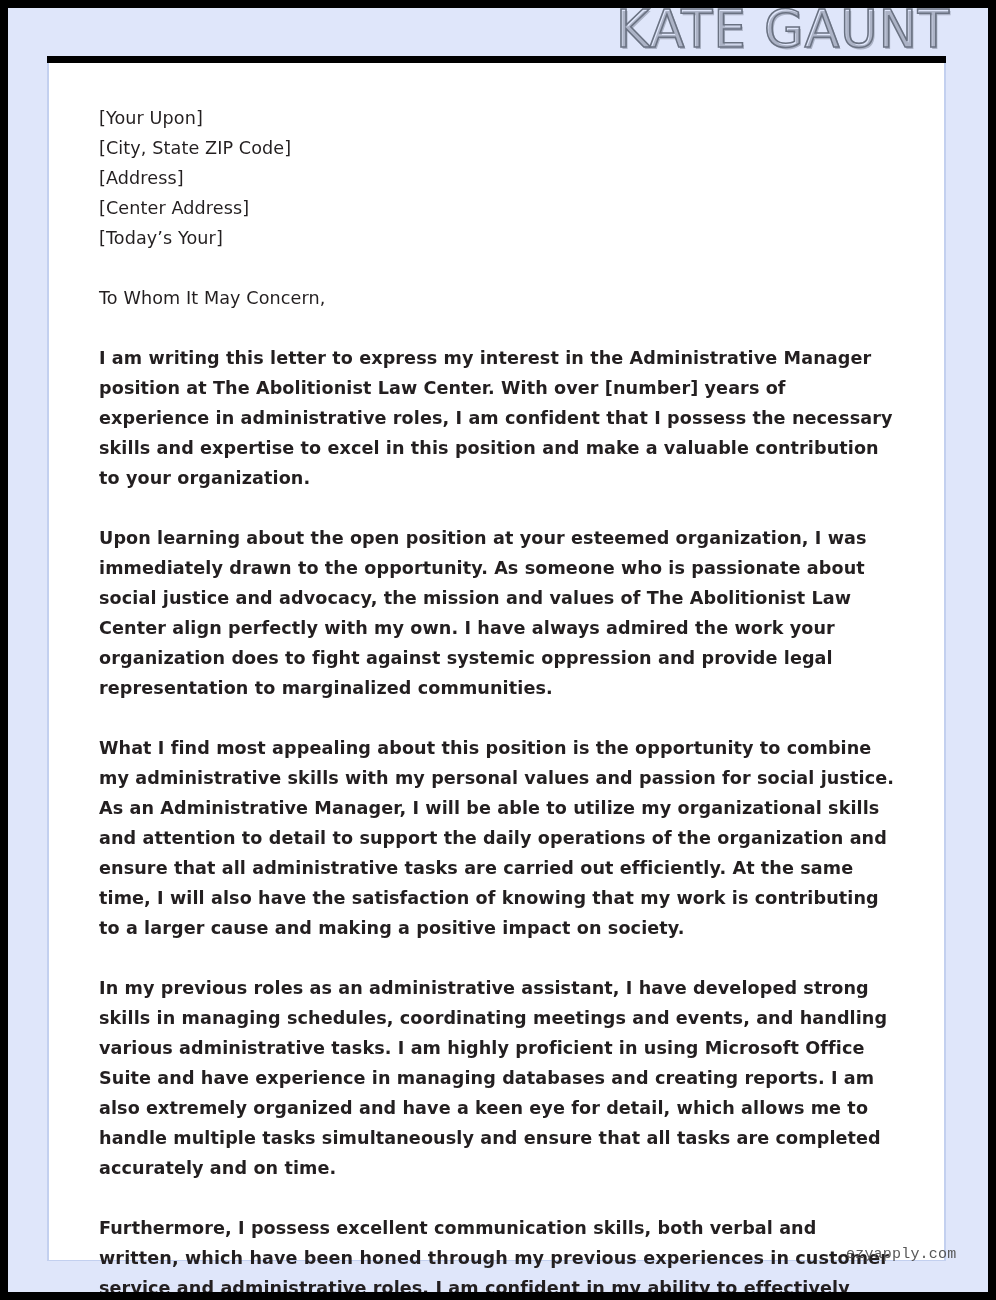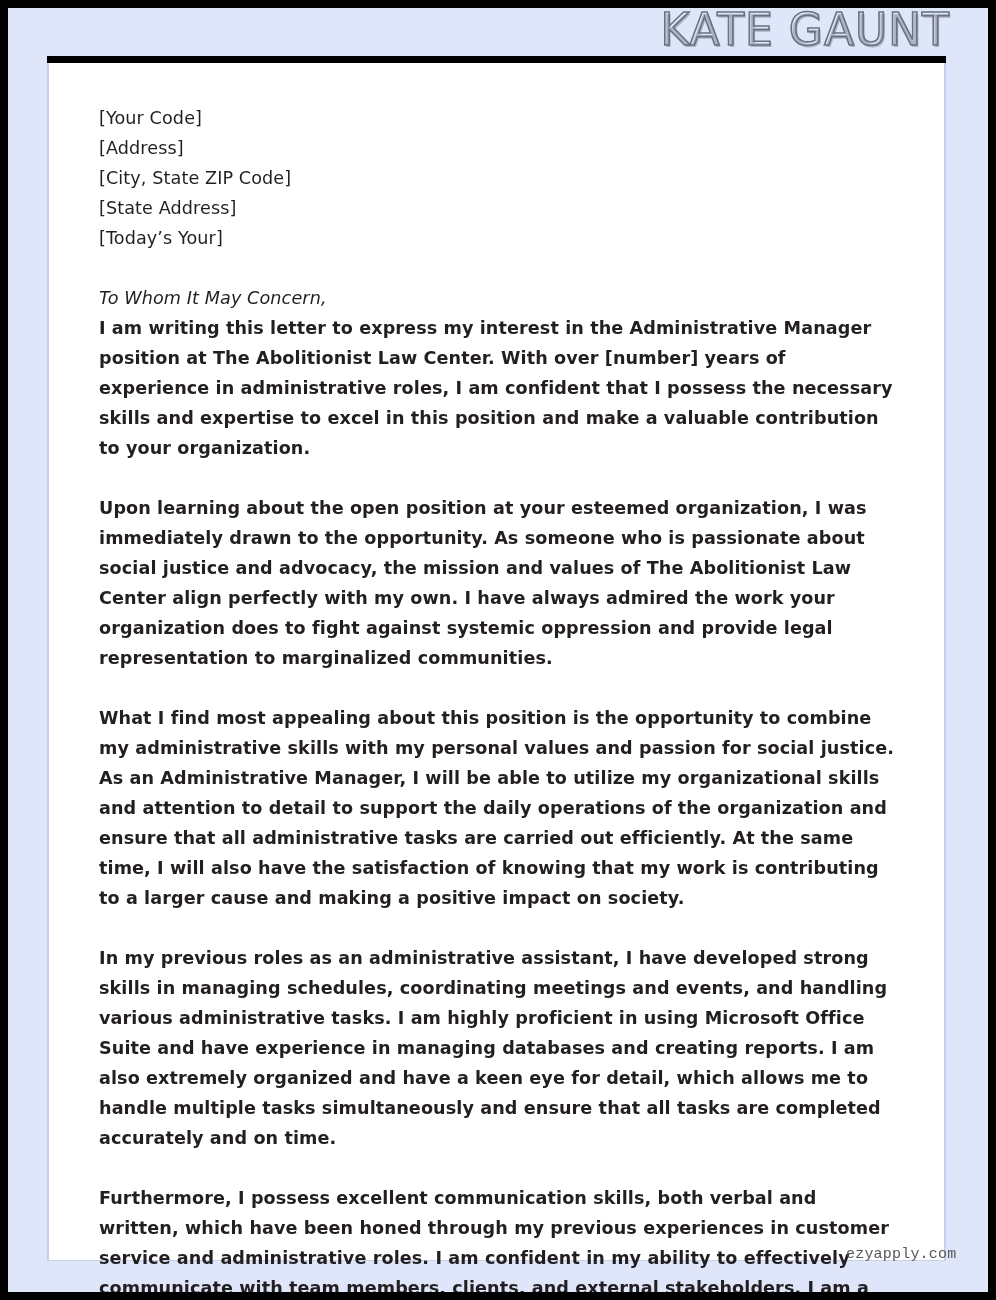--- a/index.html
+++ b/index.html
@@ -35,21 +35,21 @@
     left: 0;
     top: 0;
     width: 980px;
     height: 48px;
   }
 
   #name-heading {
     position: absolute;
     right: 38px;
     top: -2px;
-    font-size: 44px;
+    font-size: 51px;
     letter-spacing: 1px;
     line-height: 48px;
     font-weight: 400;
     color: transparent;
     -webkit-text-stroke: 1.6px #6a7282;
     text-stroke: 1.6px #6a7282;
     text-shadow: 1.5px 1.5px 0 rgba(90, 98, 112, 0.38);
     white-space: nowrap;
     font-family: "DejaVu Sans", "Liberation Sans", sans-serif;
   }
@@ -101,21 +101,21 @@
 
   .para:last-child {
     margin-bottom: 0;
   }
 
   #address-block {
     margin-bottom: 30px;
   }
 
   #salutation {
-    font-style: italic;
+    margin-bottom: 30px;
   }
 
   
   #watermark {
     position: absolute;
     left: 838px;
     top: 1238px;
     font-size: 15px;
     line-height: 18px;
     color: #575757;
@@ -134,24 +134,24 @@
       <div id="name-heading">KATE GAUNT</div>
     </div>
 
     <div id="header-rule"></div>
 
     <div id="sheet"></div>
 
     <div id="letter-text">
 
       <div id="address-block">
-        <div class="addr-line">[Your Code]</div>
+        <div class="addr-line">[Your Upon]</div>
+        <div class="addr-line">[City, State ZIP Code]</div>
         <div class="addr-line">[Address]</div>
-        <div class="addr-line">[City, State ZIP Code]</div>
-        <div class="addr-line">[State Address]</div>
+        <div class="addr-line">[Center Address]</div>
         <div class="addr-line">[Today’s Your]</div>
       </div>
 
       <div id="salutation">To Whom It May Concern,</div>
 
       <p class="para">I am writing this letter to express my interest in the Administrative Manager position at The Abolitionist Law Center. With over [number] years of experience in administrative roles, I am confident that I possess the necessary skills and expertise to excel in this position and make a valuable contribution to your organization.</p>
       <p class="para">Upon learning about the open position at your esteemed organization, I was immediately drawn to the opportunity. As someone who is passionate about social justice and advocacy, the mission and values of The Abolitionist Law Center align perfectly with my own. I have always admired the work your organization does to fight against systemic oppression and provide legal representation to marginalized communities.</p>
       <p class="para">What I find most appealing about this position is the opportunity to combine my administrative skills with my personal values and passion for social justice. As an Administrative Manager, I will be able to utilize my organizational skills and attention to detail to support the daily operations of the organization and ensure that all administrative tasks are carried out efficiently. At the same time, I will also have the satisfaction of knowing that my work is contributing to a larger cause and making a positive impact on society.</p>
       <p class="para">In my previous roles as an administrative assistant, I have developed strong skills in managing schedules, coordinating meetings and events, and handling various administrative tasks. I am highly proficient in using Microsoft Office Suite and have experience in managing databases and creating reports. I am also extremely organized and have a keen eye for detail, which allows me to handle multiple tasks simultaneously and ensure that all tasks are completed accurately and on time.</p>
       <p class="para">Furthermore, I possess excellent communication skills, both verbal and written, which have been honed through my previous experiences in customer service and administrative roles. I am confident in my ability to effectively communicate with team members, clients, and external stakeholders. I am a team player and have a strong work ethic, which enables me to work collaboratively with others to achieve goals and meet deadlines.</p>

